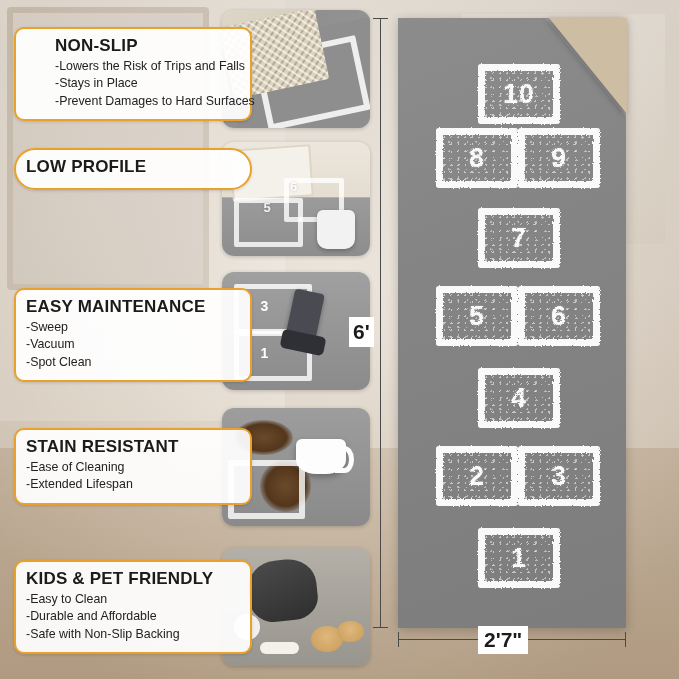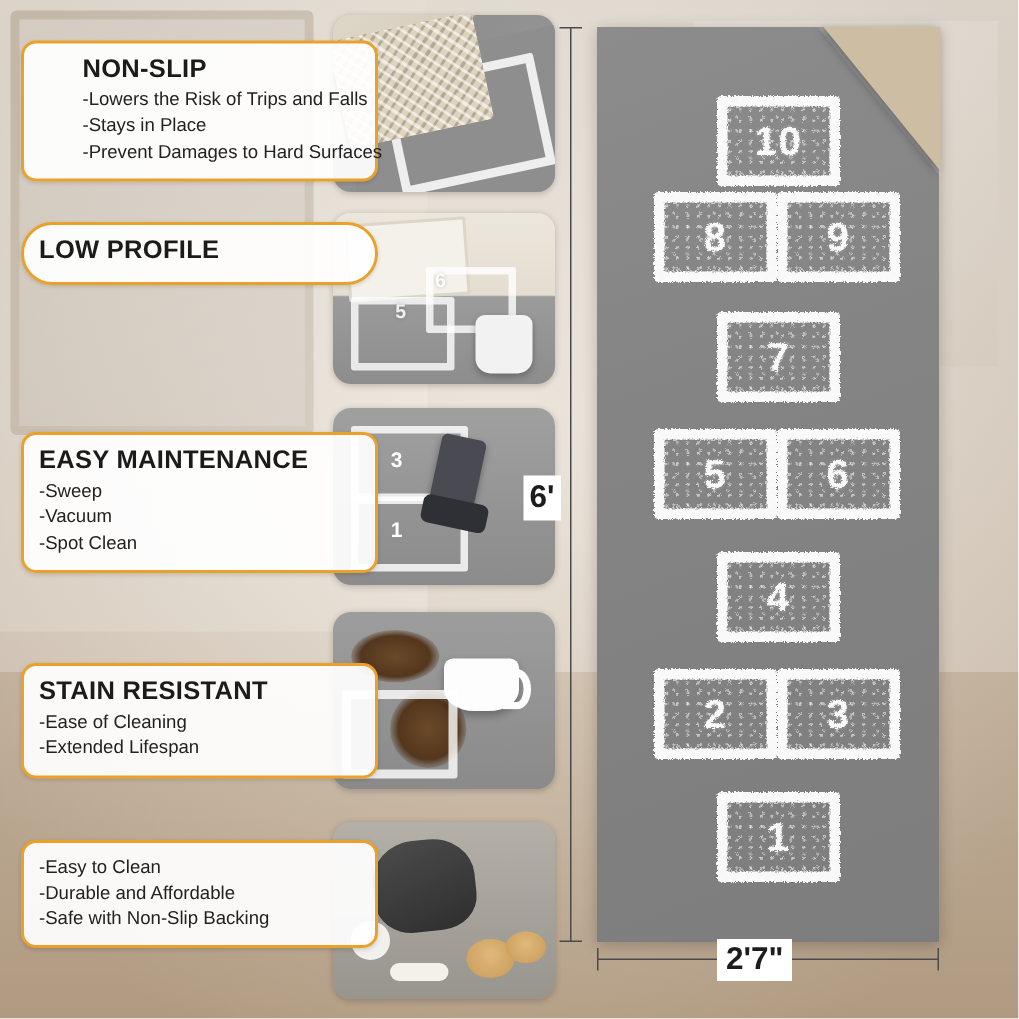--- a/index.html
+++ b/index.html
@@ -378,38 +378,39 @@
   </div>
 
   <div class="thumb t4" style="left:222px; top:408px; width:148px; height:118px;">
     <div class="thumb-inner">
       <div class="t-spot" style="left:8%; top:10%; width:40%; height:30%;"></div>
       <div class="t-spot" style="left:26%; top:44%; width:34%; height:44%;"></div>
       <div class="t-cup"></div>
       <div class="t-chalk"></div>
     </div>
   </div>
-  <div class="callout" style="top:428px;margin-top:14px;">
+  <div class="callout" style="top:428px;">
     <h3>STAIN RESISTANT</h3>
     <ul>
       <li>-Ease of Cleaning</li>
       <li>-Extended Lifespan</li>
     </ul>
   </div>
 
   <div class="thumb t5" style="left:222px; top:548px; width:148px; height:118px;">
     <div class="thumb-inner">
       <div class="t-cat"></div>
       <div class="t-toy" style="left:8%; top:56%; width:18%; height:22%;"></div>
       <div class="t-bone"></div>
       <div class="t-ring" style="right:18%; bottom:12%; width:22%; height:22%;"></div>
       <div class="t-ring" style="right:4%; bottom:20%; width:18%; height:18%;"></div>
     </div>
   </div>
   <div class="callout" style="top:560px;">
+    <h3>KIDS &amp; PET FRIENDLY</h3>
     <ul>
       <li>-Easy to Clean</li>
       <li>-Durable and Affordable</li>
       <li>-Safe with Non-Slip Backing</li>
     </ul>
   </div>
 
   <div class="rug-wrap">
     <div class="rug"></div>
     <div class="rug-fold-edge"></div>

